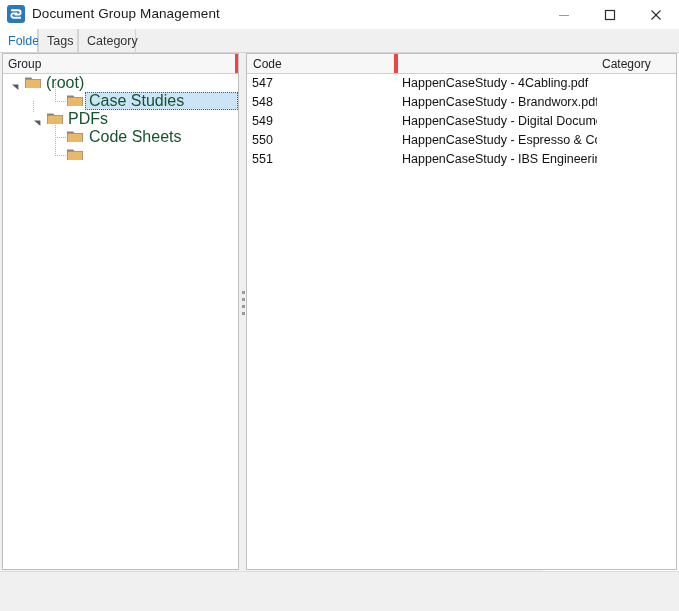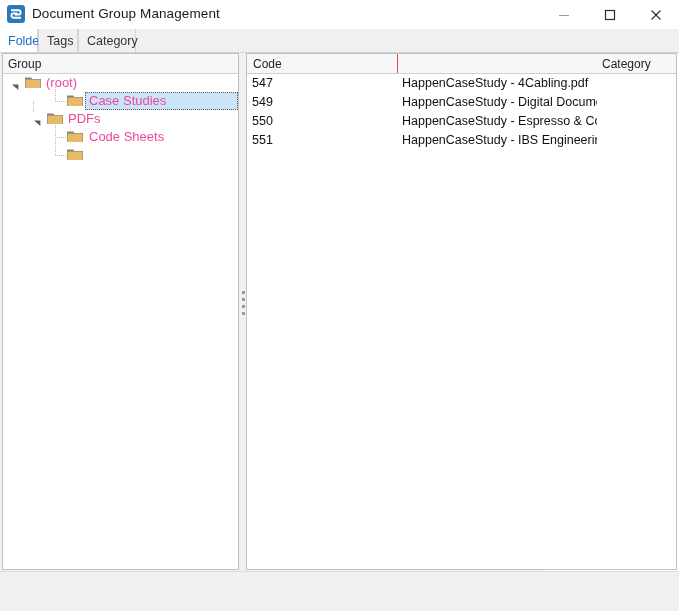--- a/index.html
+++ b/index.html
@@ -125,43 +125,43 @@
     position: absolute;
     top: 0;
     height: 19px;
     box-sizing: border-box;
     display: flex;
     align-items: center;
     padding-left: 5px;
     font-size: 12px;
     color: #222222;
     background: #f7f7f7;
-    border-right: 1px solid #ef4444;
+    border-right: 4px solid #ef4444;
     white-space: nowrap;
     overflow: hidden;
   }
 
   
   .tree {
     position: absolute;
     left: 0; top: 20px;
     width: 100%;
   }
   .tree-row {
     position: relative;
     height: 18px;
     width: 100%;
   }
   .tree-label {
     position: absolute;
     top: 1px;
     height: 16px;
     line-height: 16px;
-    font-size: 13px;
-    color: #ec4899;
+    font-size: 16px;
+    color: #14532d;
     white-space: nowrap;
     padding-left: 2px;
     padding-right: 3px;
   }
   .tree-row.selected .tree-label {
     background: #cce4f7;
   }
   .tree-row.selected .sel-band {
     position: absolute;
     top: 0;
@@ -374,20 +374,25 @@
       <div class="colhead" style="left:350px; width:79px; border-right:none;">Category</div>
     </div>
 
     <div class="list-body">
       <div class="list-row">
         <span class="cell cell-code">547</span>
         <span class="cell cell-desc">HappenCaseStudy - 4Cabling.pdf</span>
         <span class="cell cell-cat"></span>
       </div>
       <div class="list-row">
+        <span class="cell cell-code">548</span>
+        <span class="cell cell-desc">HappenCaseStudy - Brandworx.pdf</span>
+        <span class="cell cell-cat"></span>
+      </div>
+      <div class="list-row">
         <span class="cell cell-code">549</span>
         <span class="cell cell-desc">HappenCaseStudy - Digital Document So</span>
         <span class="cell cell-cat"></span>
       </div>
       <div class="list-row">
         <span class="cell cell-code">550</span>
         <span class="cell cell-desc">HappenCaseStudy - Espresso &amp; Coffee S</span>
         <span class="cell cell-cat"></span>
       </div>
       <div class="list-row">

